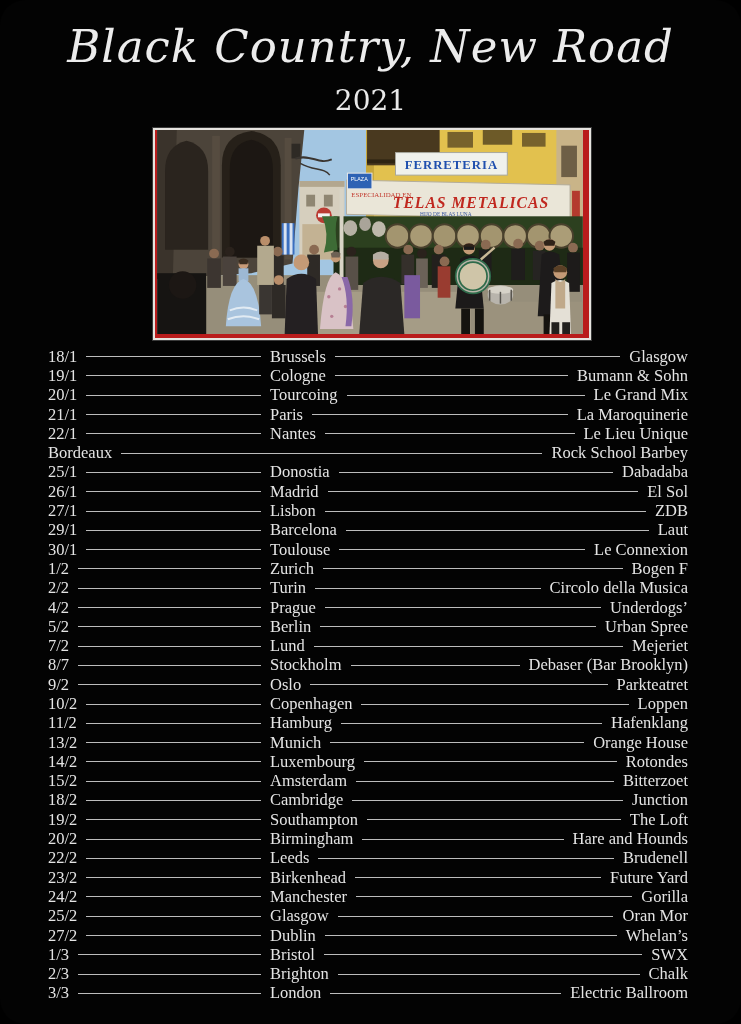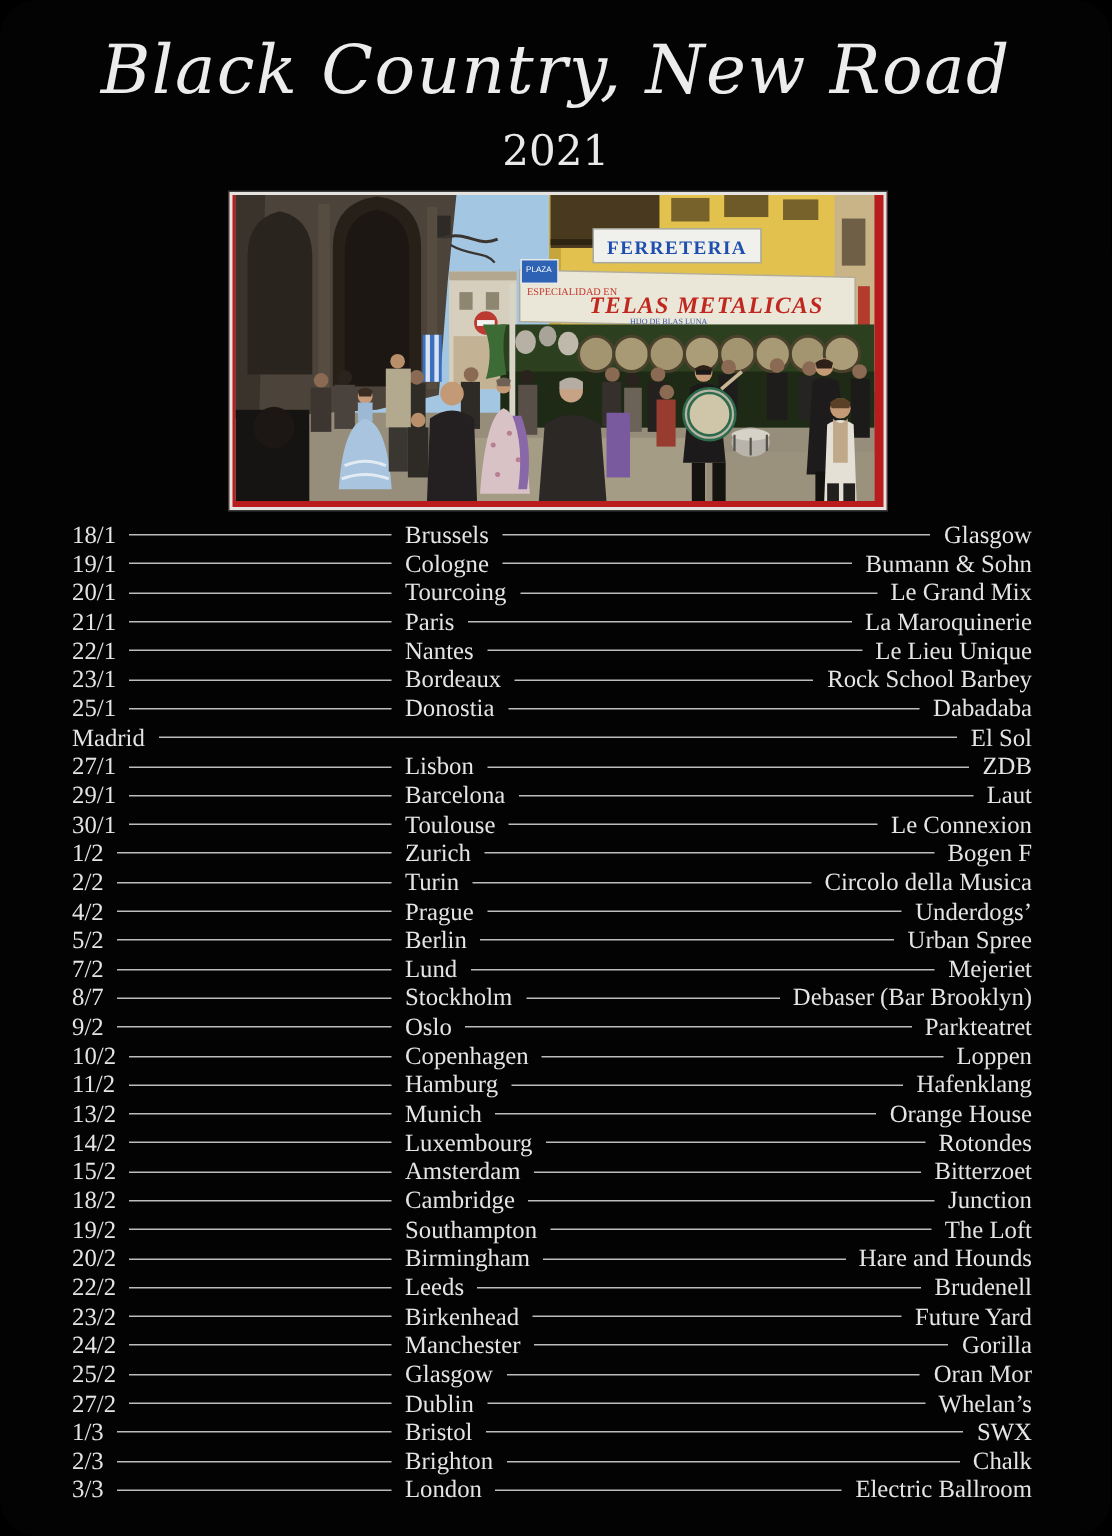--- a/index.html
+++ b/index.html
@@ -282,44 +282,44 @@
       <span class="leader"></span>
     </div>
     <div class="c2">
       <span class="city">Nantes</span>
       <span class="leader"></span>
       <span class="venue">Le Lieu Unique</span>
     </div>
   </div>
 
   <div class="row">
-    <div class="c1">
-      <span class="date">23/1</span>
-      <span class="leader"></span>
-    </div>
     <div class="c2">
       <span class="city">Bordeaux</span>
       <span class="leader"></span>
       <span class="venue">Rock School Barbey</span>
     </div>
   </div>
 
   <div class="row">
     <div class="c1">
       <span class="date">25/1</span>
       <span class="leader"></span>
     </div>
     <div class="c2">
       <span class="city">Donostia</span>
       <span class="leader"></span>
       <span class="venue">Dabadaba</span>
     </div>
   </div>
 
   <div class="row">
+    <div class="c1">
+      <span class="date">26/1</span>
+      <span class="leader"></span>
+    </div>
     <div class="c2">
       <span class="city">Madrid</span>
       <span class="leader"></span>
       <span class="venue">El Sol</span>
     </div>
   </div>
 
   <div class="row">
     <div class="c1">
       <span class="date">27/1</span>

